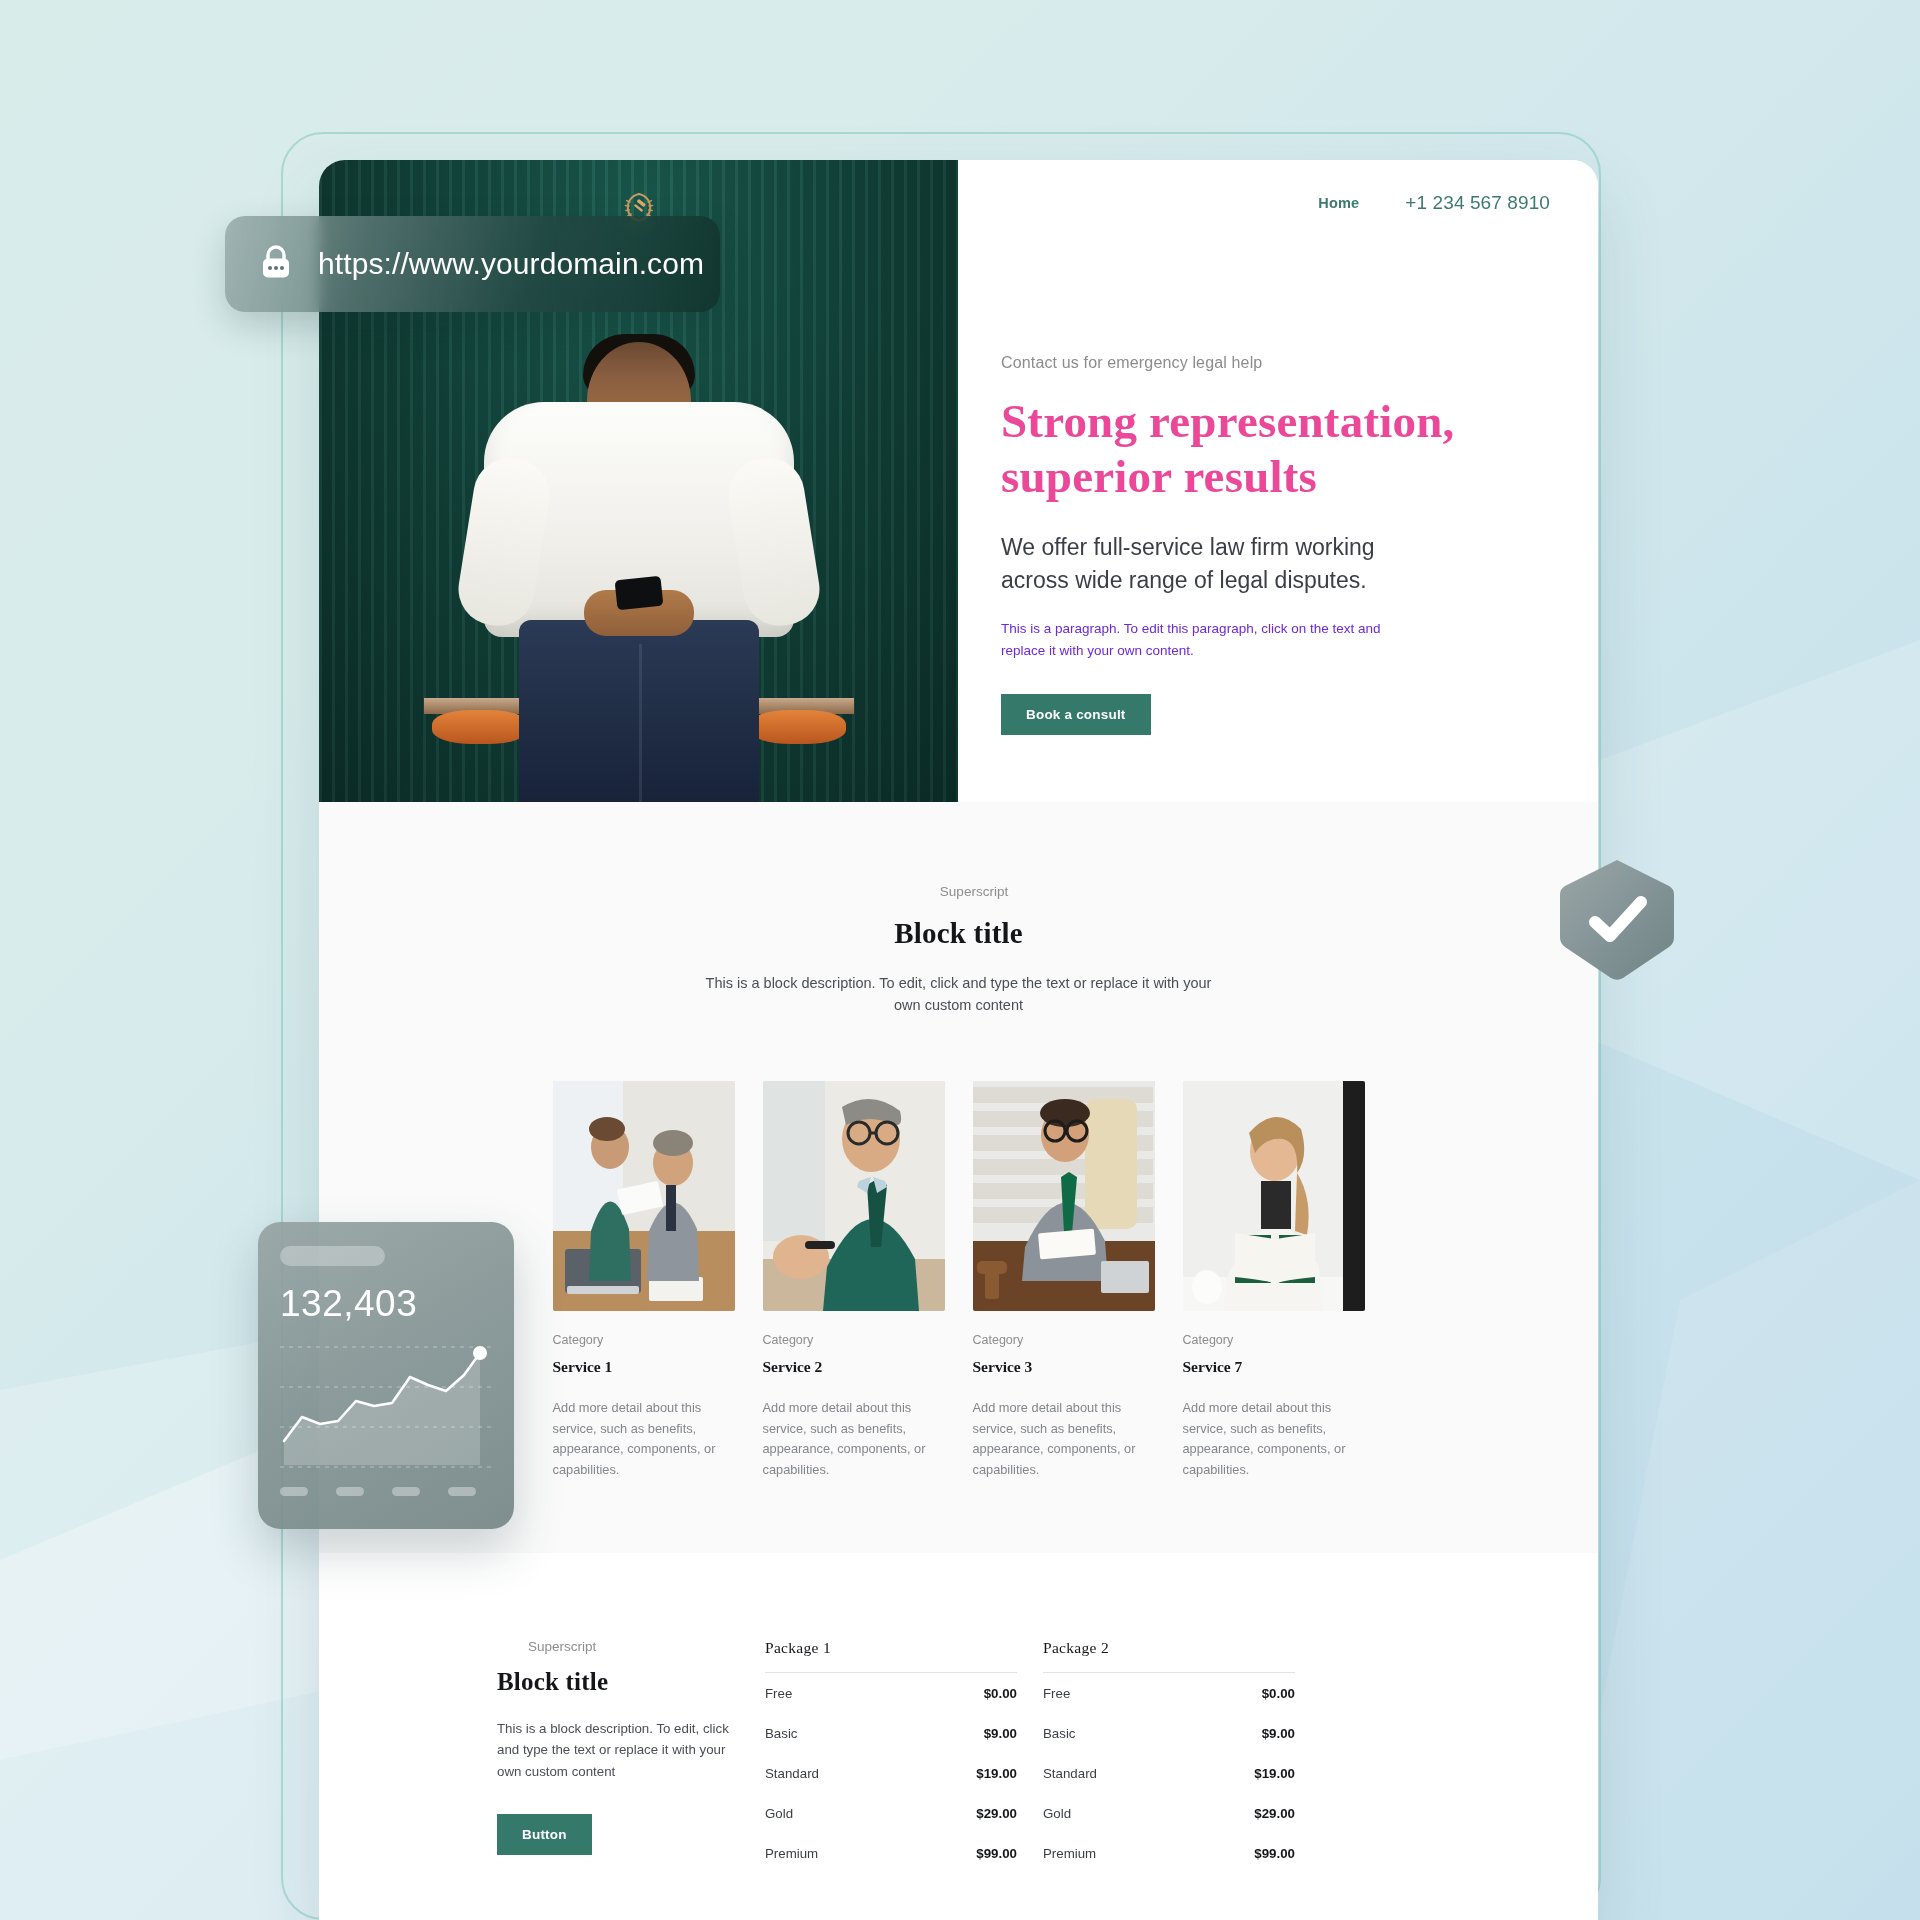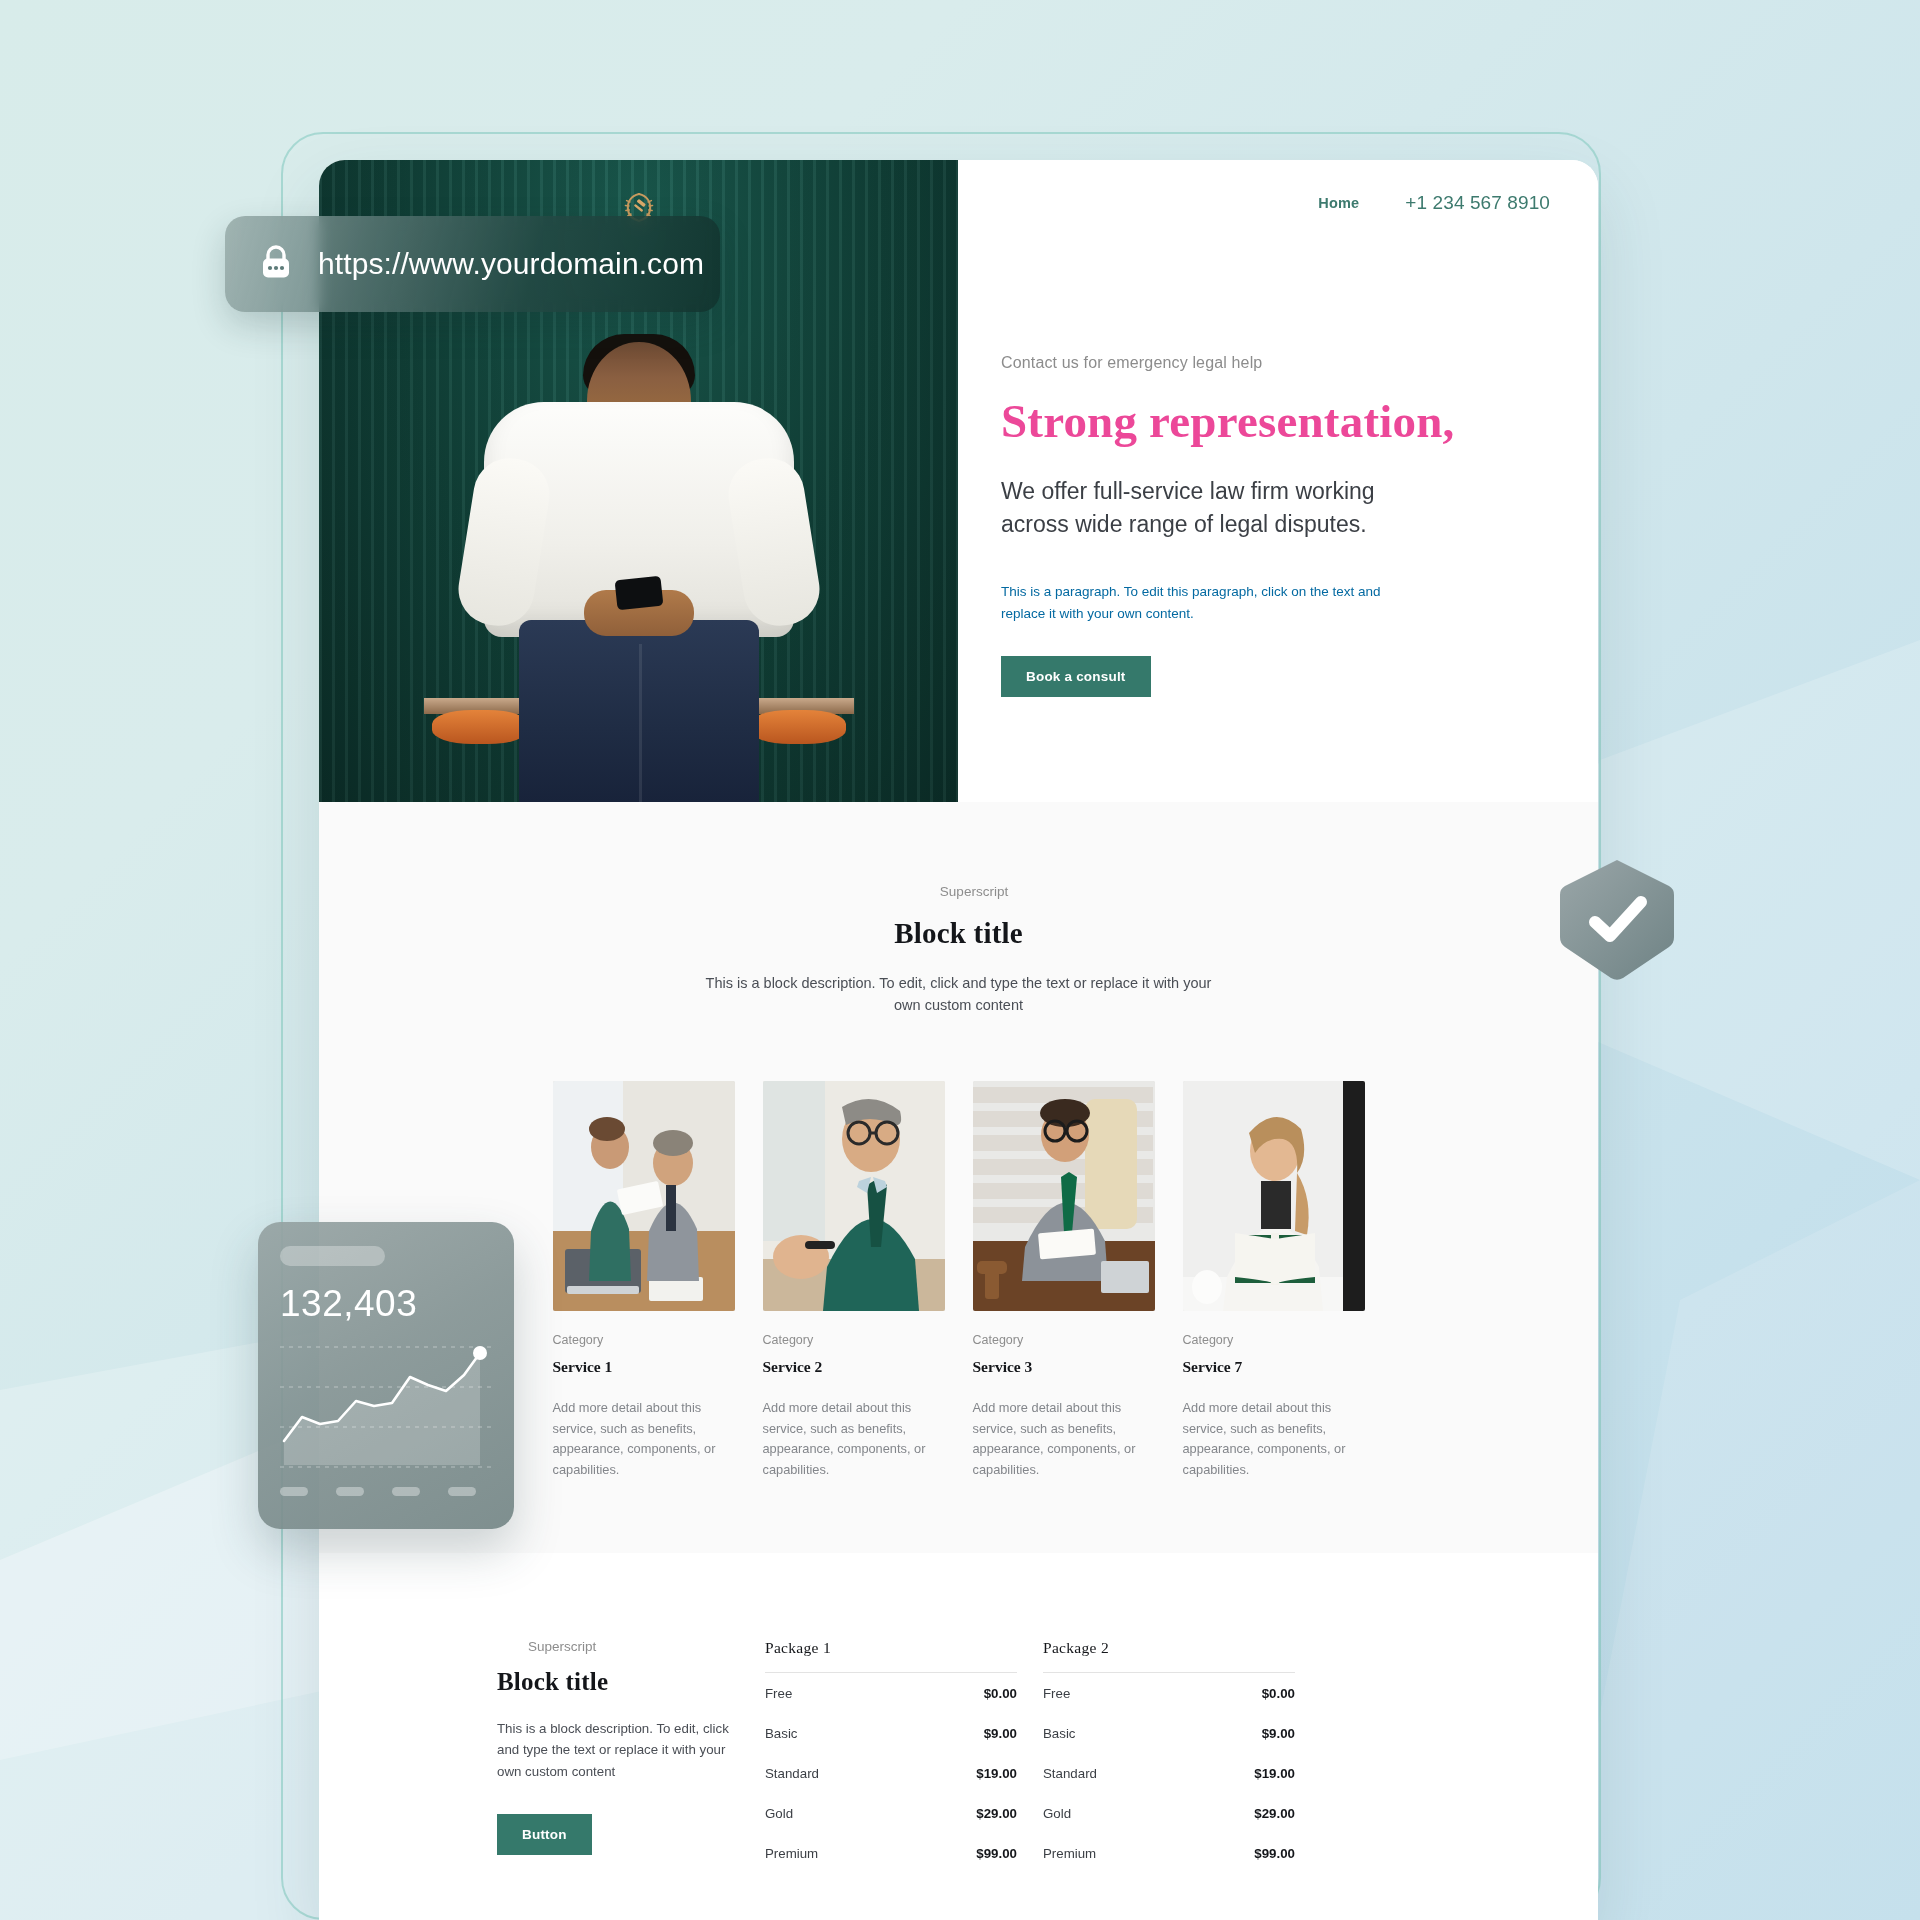--- a/index.html
+++ b/index.html
@@ -106,21 +106,21 @@
   .hero-copy{ padding-left:5px; margin-top:140px; }
   .eyebrow{ color:#8c8c8c; font-size:16px; letter-spacing:.15px; }
   .hero-h1{
     font-family:"Liberation Serif", serif; font-size:47px; line-height:1.18;
     color:#ec4899; margin-top:22px; letter-spacing:.2px;
   }
   .hero-sub{
     font-size:23px; line-height:1.42; color:#3b3f45; margin-top:26px; max-width:420px;
   }
   .hero-p{
-    font-size:13.5px; line-height:1.62; color:#0369a1; margin-top:40px; max-width:390px;
+    font-size:13.5px; line-height:1.62; color:#6d28d9; margin-top:22px; max-width:390px;
   }
   .btn{
     display:inline-block; background:#35796b; color:#fff; font-size:13.5px; font-weight:700;
     padding:13px 25px; margin-top:32px; letter-spacing:.2px;
   }
 
   
   .services{ background:#fafafa; padding:82px 0 72px; }
   .center{ text-align:center; }
   .superscript{ color:#8d8d8d; font-size:13.5px;margin-left:31px; }
@@ -245,20 +245,21 @@
     <div class="hero-right">
       <nav class="topnav">
         <a class="nav-link">Home</a>
         <span class="nav-phone">+1 234 567 8910</span>
       </nav>
 
       <div class="hero-copy">
         <div class="eyebrow">Contact us for emergency legal help</div>
         <h1 class="hero-h1">
           <span>Strong representation,</span><br>
+          <span>superior results</span>
         </h1>
         <p class="hero-sub">We offer full-service law firm working across wide range of legal disputes.</p>
         <p class="hero-p">This is a paragraph. To edit this paragraph, click on the text and replace it with your own content.</p>
         <a class="btn">Book a consult</a>
       </div>
     </div>
   </section>
 
   <section class="services">
     <div class="center">

